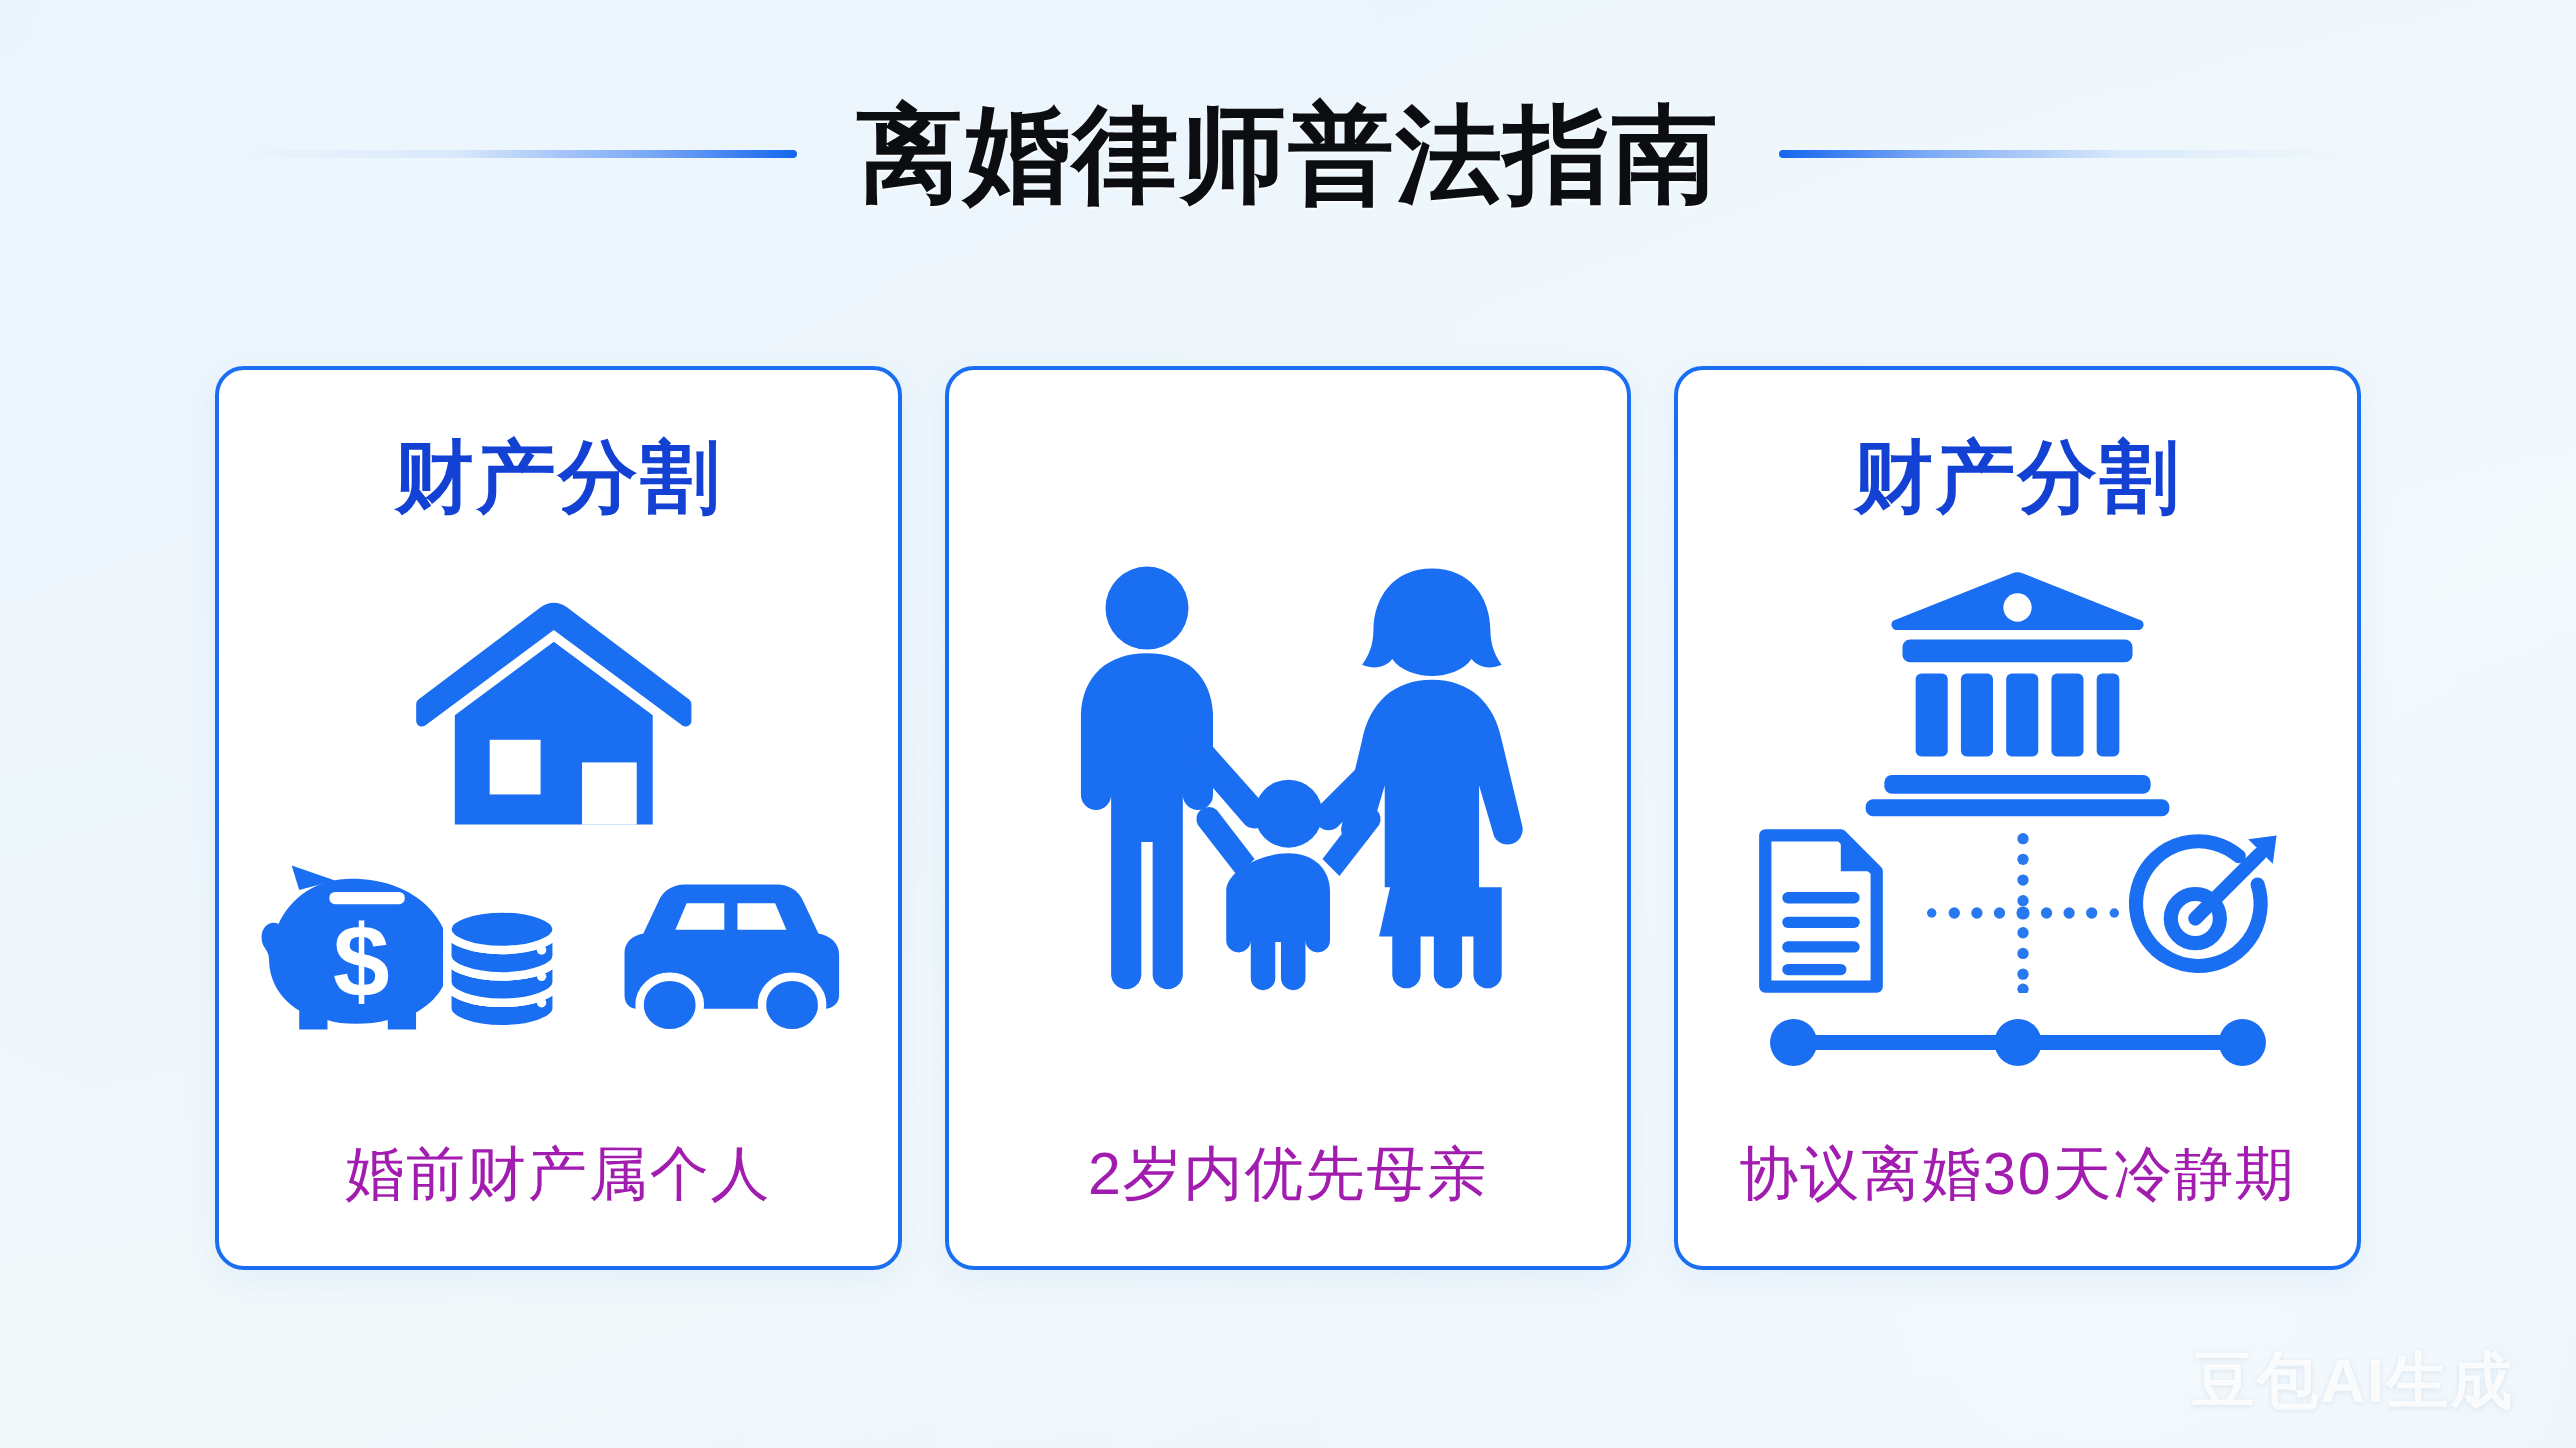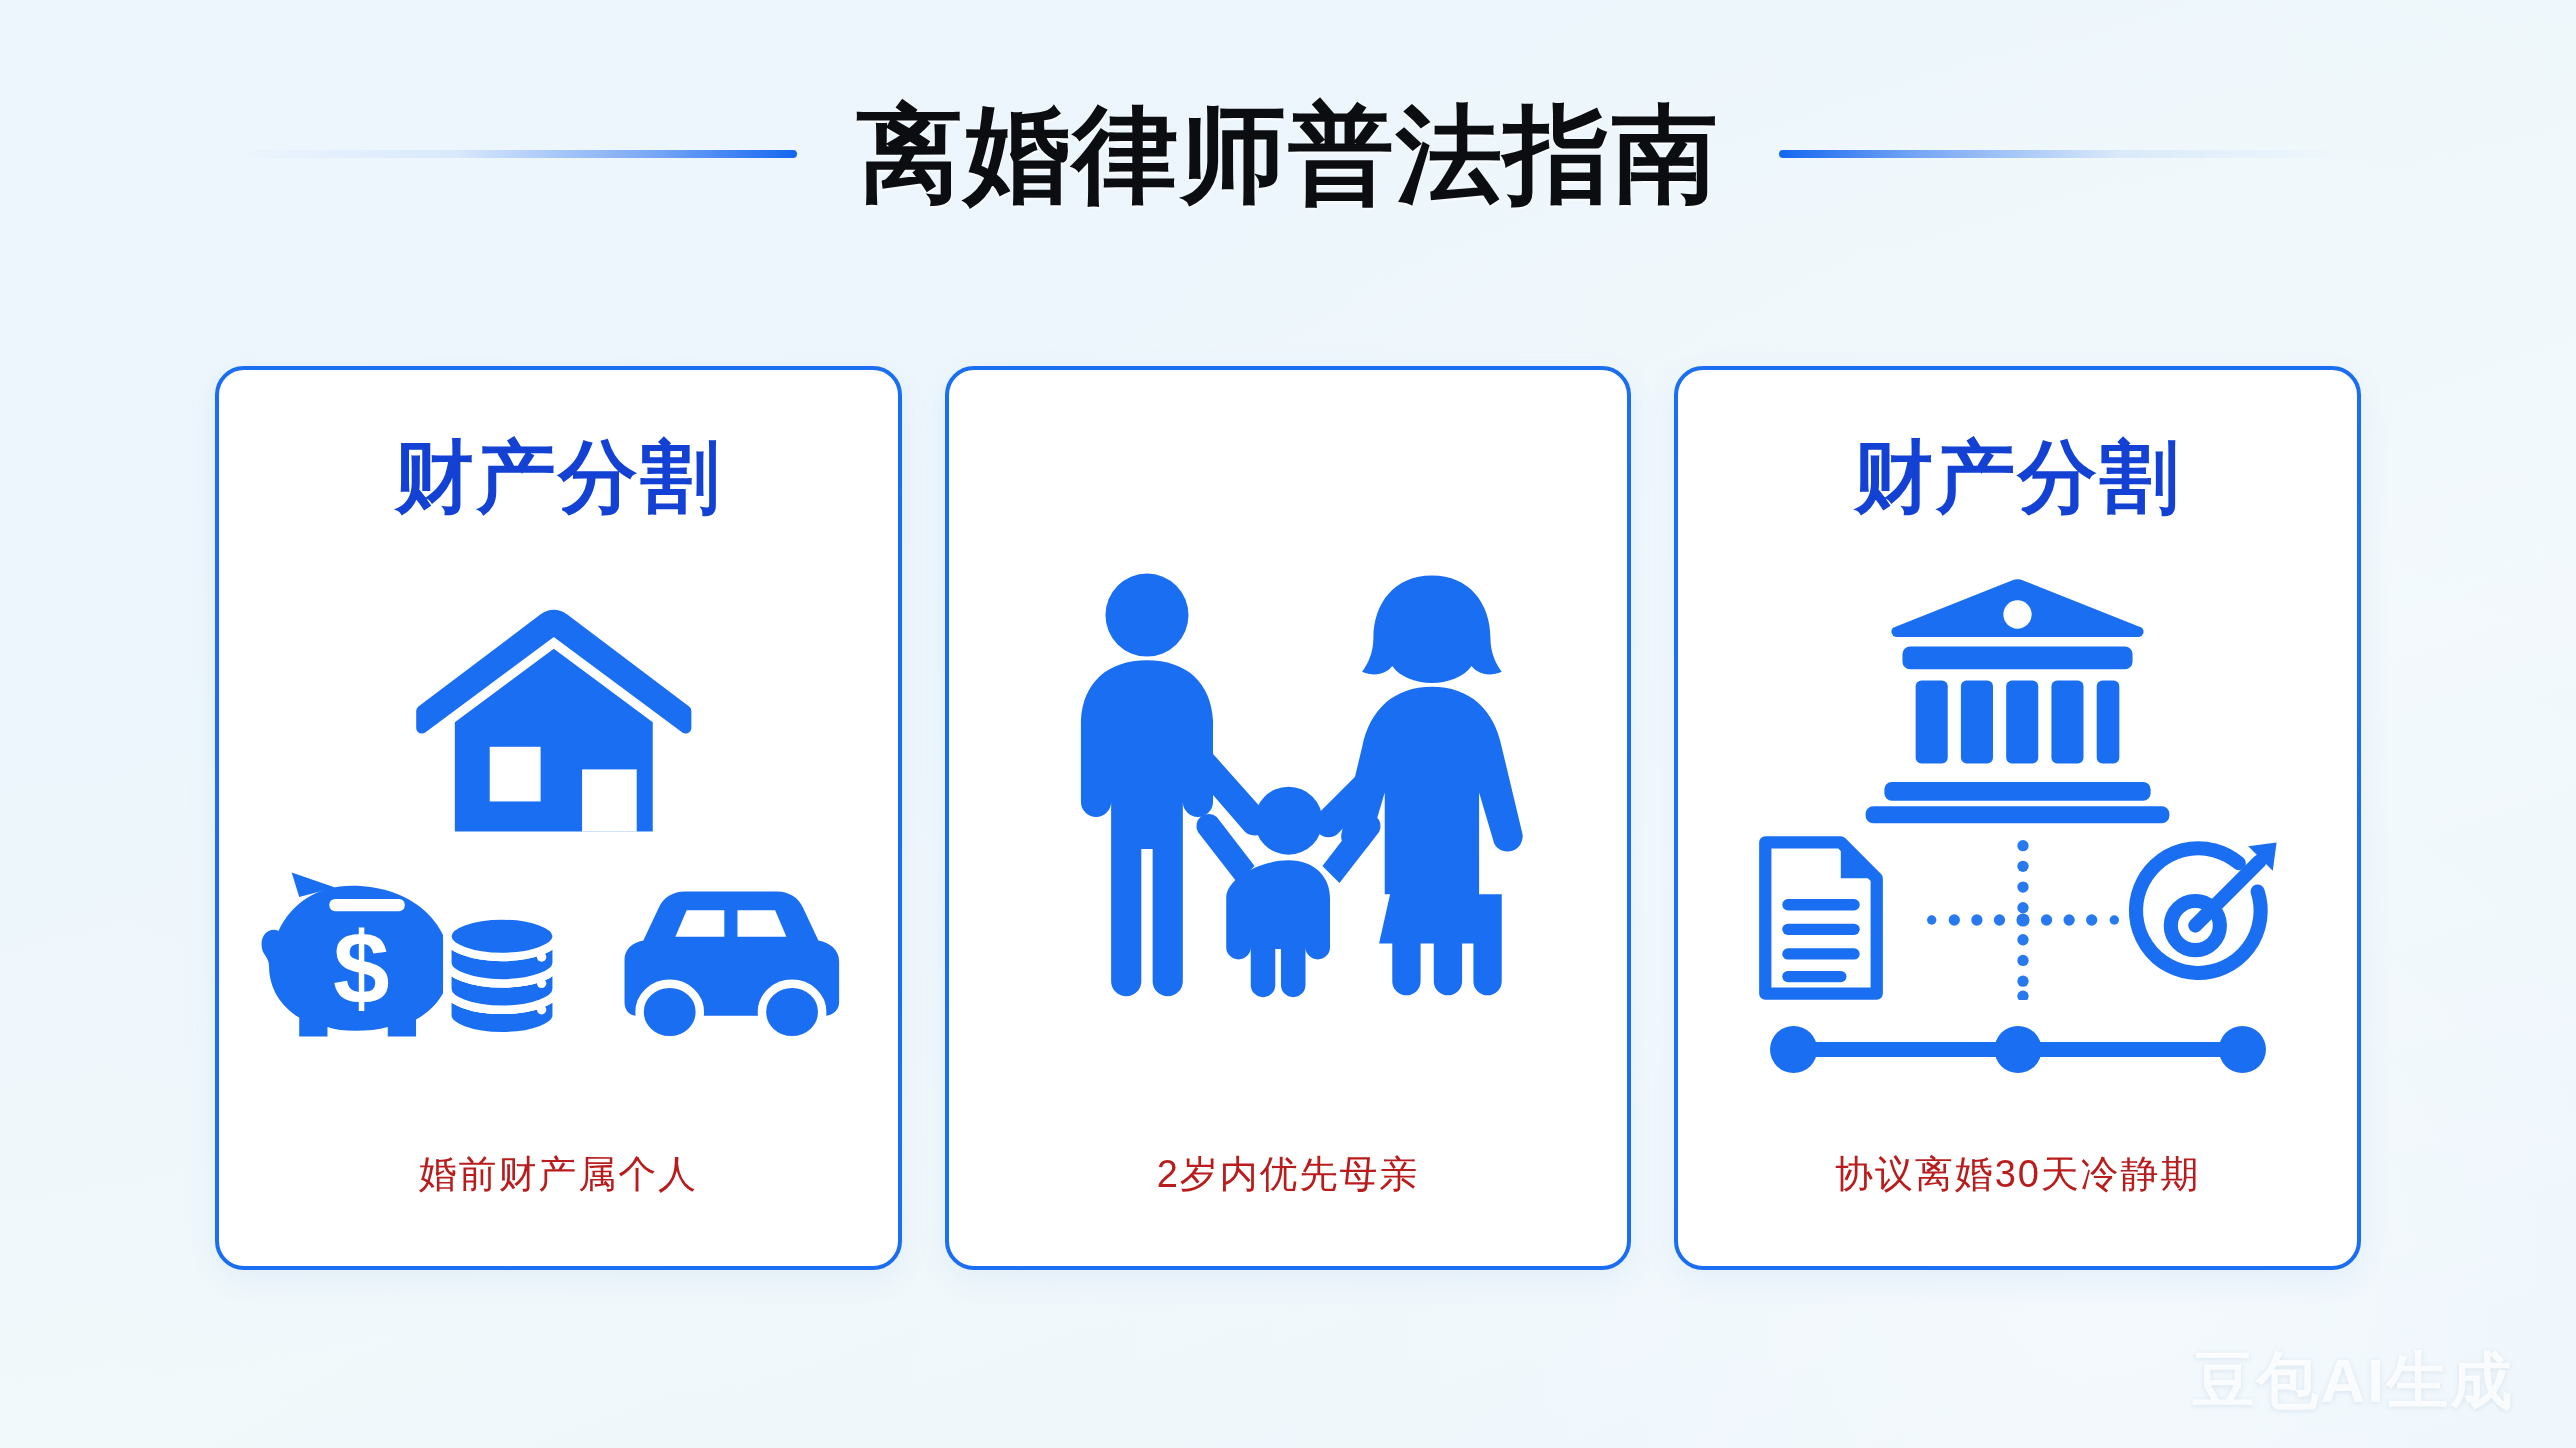--- a/index.html
+++ b/index.html
@@ -88,26 +88,26 @@
   .card-visual {
     flex: 1 1 auto;
     width: 100%;
     display: flex;
     flex-direction: column;
     align-items: center;
     justify-content: center;
   }
 
   .card-caption {
-    font-size: 38px;
+    font-size: 59px;
     font-weight: 400;
-    color: #b91c1c;
+    color: #a21caf;
     letter-spacing: 1.9px;
     white-space: nowrap;
-    margin-bottom: 17px;
+    margin-bottom: 2px;
   }
 
   
   .assets-stack { display: flex; flex-direction: column; align-items: center; gap: 17px; margin-top: -9.4px; }
   .assets-row   { display: flex; align-items: flex-end; justify-content: center; gap: 24.5px; }
 
   
   .family-wrap { display: flex; align-items: flex-end; justify-content: center; margin-top: 5.7px; }
 
   

